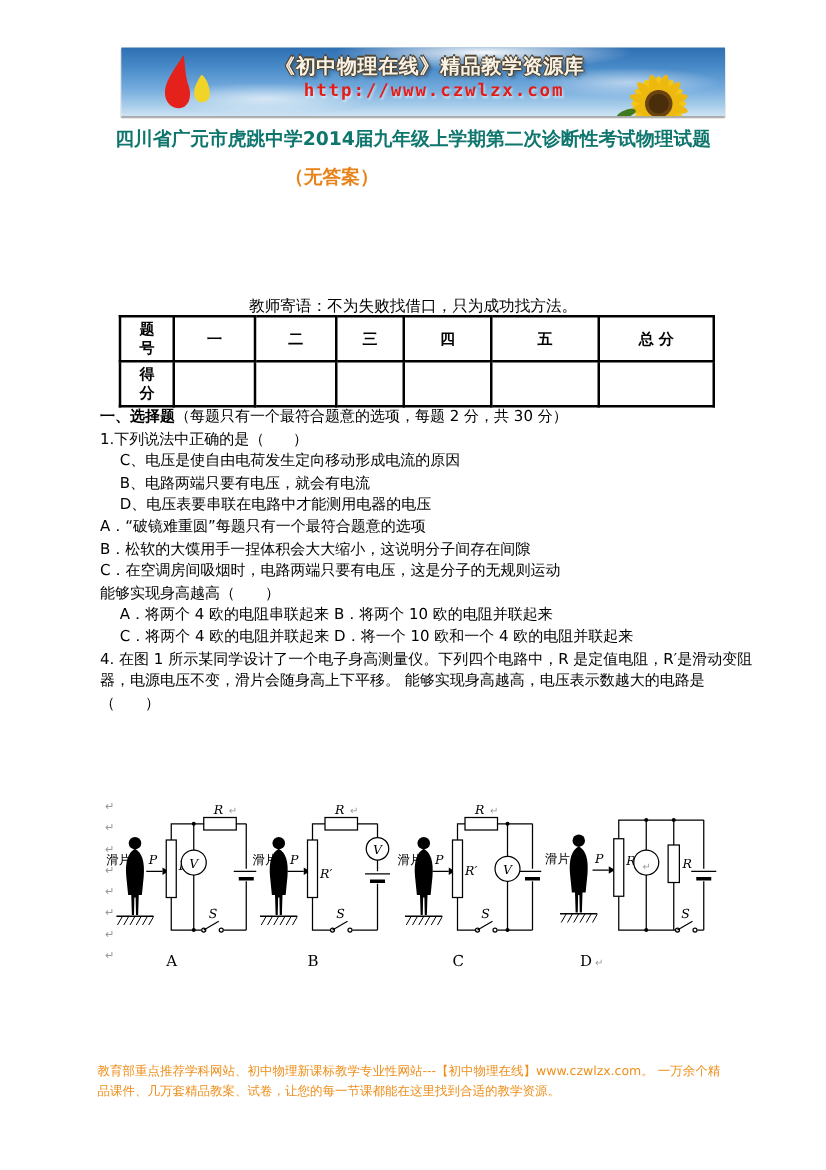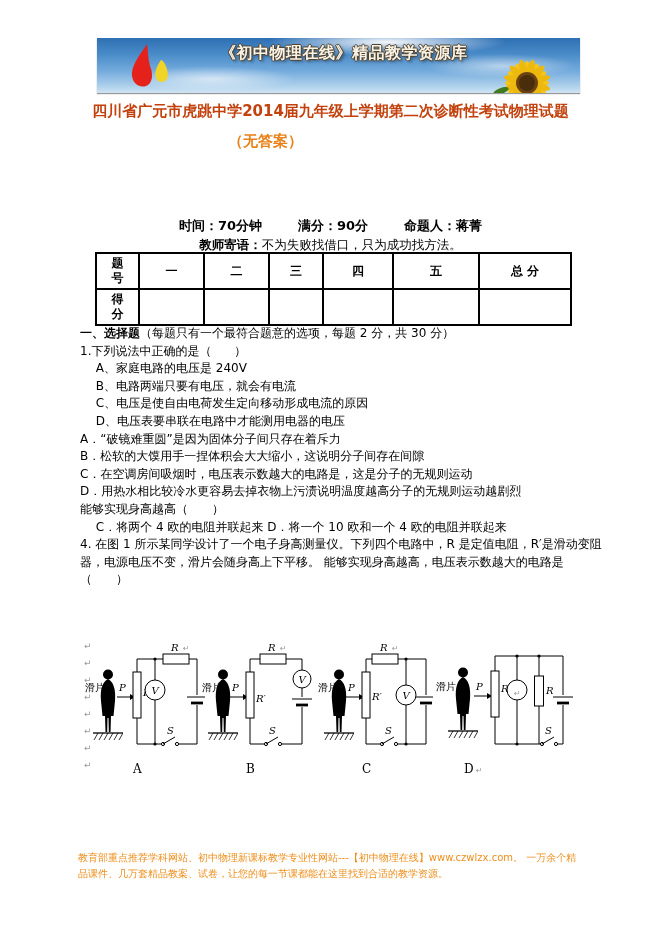--- a/index.html
+++ b/index.html
@@ -18,27 +18,27 @@
     letter-spacing:.5px;white-space:nowrap;
     text-shadow:1px 0 0 #53422c,-1px 0 0 #53422c,0 1px 0 #53422c,0 -1px 0 #53422c,2px 2px 3px rgba(0,0,0,.45);}
   .banner-url{position:absolute;left:146px;top:27px;font-size:14px;font-weight:bold;color:#e31c18;
     font-family:"DejaVu Sans Mono","Liberation Mono",monospace;letter-spacing:1.5px;white-space:nowrap;
     text-shadow:1px 1px 2px rgba(255,255,255,.65);}
   .logo{position:absolute;left:20px;top:4px;}
   .sunflower{position:absolute;left:378px;top:11px;}
 
   
   .doc-title{position:absolute;left:0;top:102px;width:661px;text-align:center;
-             font-size:15px;font-weight:bold;color:#c2410c;white-space:nowrap;}
+             font-size:15px;font-weight:bold;color:#0f766e;white-space:nowrap;}
   .doc-subtitle{position:absolute;left:0;top:132px;width:531px;text-align:center;
              font-size:15px;font-weight:bold;color:#e8821a;}
   .exam-info{position:absolute;left:0;top:217px;width:661px;display:flex;justify-content:center;
              gap:36px;font-size:13px;font-weight:bold;}
   .motto{position:absolute;left:0;top:237px;width:661px;text-align:center;font-size:12.5px;}
-  .motto b{font-weight:bold;}
+  .motto b{font-weight:normal;}
 
   
   .score-table{position:absolute;left:95px;top:252px;border-collapse:collapse;table-layout:fixed;}
   .score-table td{border:2px solid #000;text-align:center;vertical-align:middle;font-size:12px;
                   font-weight:bold;white-space:pre-line;line-height:15px;padding:0;height:34px;}
 
   
   .exam{position:absolute;left:80px;top:325px;width:515px;font-size:12px;line-height:17.6px;}
   .qline{white-space:pre;height:17.6px;}
   .qb{font-weight:bold;}
@@ -82,20 +82,21 @@
 
   <div class="banner">
     <div class="cloud c1"></div>
     <div class="cloud c2"></div>
     <div class="cloud c3"></div>
     <svg class="logo" width="70" height="48" viewBox="0 0 70 48">
       <path d="M30,2 C22,14 14,24 15,34 C16,42 23,46 29,44 C35,42 37,33 33,24 C31,17 31,9 30,2 Z" fill="#e5211c"></path>
       <path d="M44,18 C40,24 37,30 39,36 C41,41 47,41 50,37 C52,33 50,26 48,22 C46,19 45,18 44,18 Z" fill="#f0d427"></path>
     </svg>
     <div class="banner-title">《初中物理在线》精品教学资源库</div>
+    <div class="banner-url">http://www.czwlzx.com</div>
     <svg class="sunflower" width="100" height="44" viewBox="0 0 100 44">
       <g transform="translate(52,34)">
         <g fill="#f5c518">
           <ellipse rx="22" ry="5" transform="rotate(0)"></ellipse>
           <ellipse rx="22" ry="5" transform="rotate(30)"></ellipse>
           <ellipse rx="22" ry="5" transform="rotate(60)"></ellipse>
           <ellipse rx="22" ry="5" transform="rotate(90)"></ellipse>
           <ellipse rx="22" ry="5" transform="rotate(120)"></ellipse>
           <ellipse rx="22" ry="5" transform="rotate(150)"></ellipse>
           <ellipse rx="24" ry="5" transform="rotate(15)" fill="#eeb90f"></ellipse>
@@ -108,25 +109,20 @@
         <circle r="11" fill="#6b4310"></circle>
         <circle r="8" fill="#4a2d0a"></circle>
         <ellipse cx="-26" cy="8" rx="8" ry="3" fill="#3f7a1e" transform="rotate(-20 -26 8)"></ellipse>
       </g>
     </svg>
   </div>
 
   <div class="doc-title">四川省广元市虎跳中学2014届九年级上学期第二次诊断性考试物理试题</div>
   <div class="doc-subtitle">（无答案）</div>
 
-  <div class="exam-info">
-    <span>时间：70分钟</span>
-    <span>满分：90分</span>
-    <span>命题人：蒋菁</span>
-  </div>
   <div class="motto"><b>教师寄语：</b><span>不为失败找借口，只为成功找方法。</span></div>
 
   <table class="score-table">
     <colgroup>
       <col style="width:43px">
         <col style="width:65px">
         <col style="width:65px">
         <col style="width:54px">
       <col style="width:70px">
         <col style="width:86px">
@@ -152,29 +148,28 @@
       <td></td>
       <td></td>
       <td></td>
     </tr>
   </tbody>
     </table>
 
   <div class="exam">
     <div class="qline"><span class="qb">一、选择题</span><span>（每题只有一个最符合题意的选项，每题 2 分，共 30 分）</span></div>
     <div class="qline">1.下列说法中正确的是（      ）</div>
-    <div class="qline">　 A、家庭电路的电压是 240V</div>
+    <div class="qline">　 C、电压是使自由电荷发生定向移动形成电流的原因</div>
     <div class="qline">　 B、电路两端只要有电压，就会有电流</div>
-    <div class="qline">　 C、电压是使自由电荷发生定向移动形成电流的原因</div>
     <div class="qline">　 D、电压表要串联在电路中才能测用电器的电压</div>
-    <div class="qline">A．“破镜难重圆”是因为固体分子间只存在着斥力</div>
+    <div class="qline">A．“破镜难重圆”每题只有一个最符合题意的选项</div>
     <div class="qline">B．松软的大馍用手一捏体积会大大缩小，这说明分子间存在间隙</div>
-    <div class="qline">C．在空调房间吸烟时，电压表示数越大的电路是，这是分子的无规则运动</div>
-    <div class="qline">D．用热水相比较冷水更容易去掉衣物上污渍说明温度越高分子的无规则运动越剧烈</div>
+    <div class="qline">C．在空调房间吸烟时，电路两端只要有电压，这是分子的无规则运动</div>
     <div class="qline">能够实现身高越高（　　）</div>
+    <div class="qline">　 A．将两个 4 欧的电阻串联起来 B．将两个 10 欧的电阻并联起来</div>
     <div class="qline">　 C．将两个 4 欧的电阻并联起来 D．将一个 10 欧和一个 4 欧的电阻并联起来</div>
     <div class="qline">4. 在图 1 所示某同学设计了一个电子身高测量仪。下列四个电路中，R 是定值电阻，R′是滑动变阻</div>
     <div class="qline">器，电源电压不变，滑片会随身高上下平移。 能够实现身高越高，电压表示数越大的电路是</div>
     <div class="qline">（　　）</div>
   </div>
 
   <div class="figure">
     <div class="retcol">
       <span>↵</span>
       <span>↵</span>

